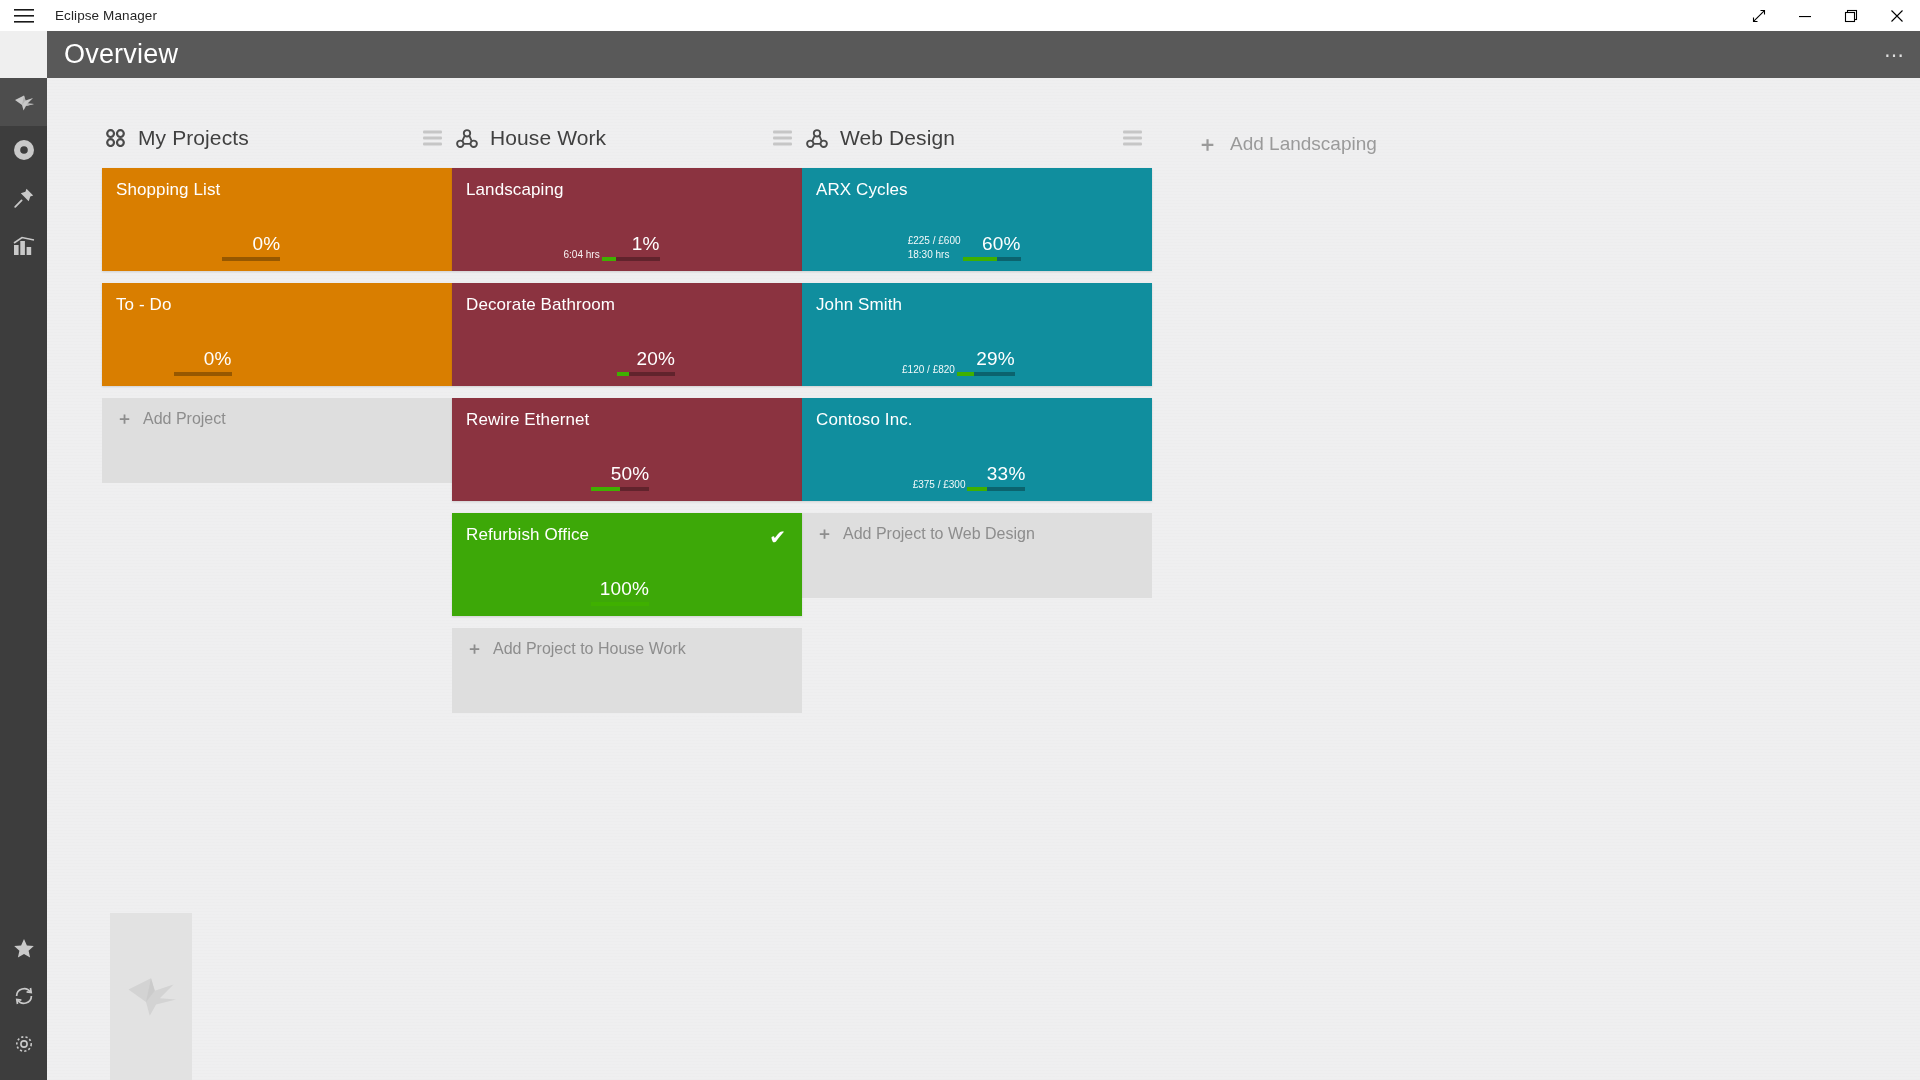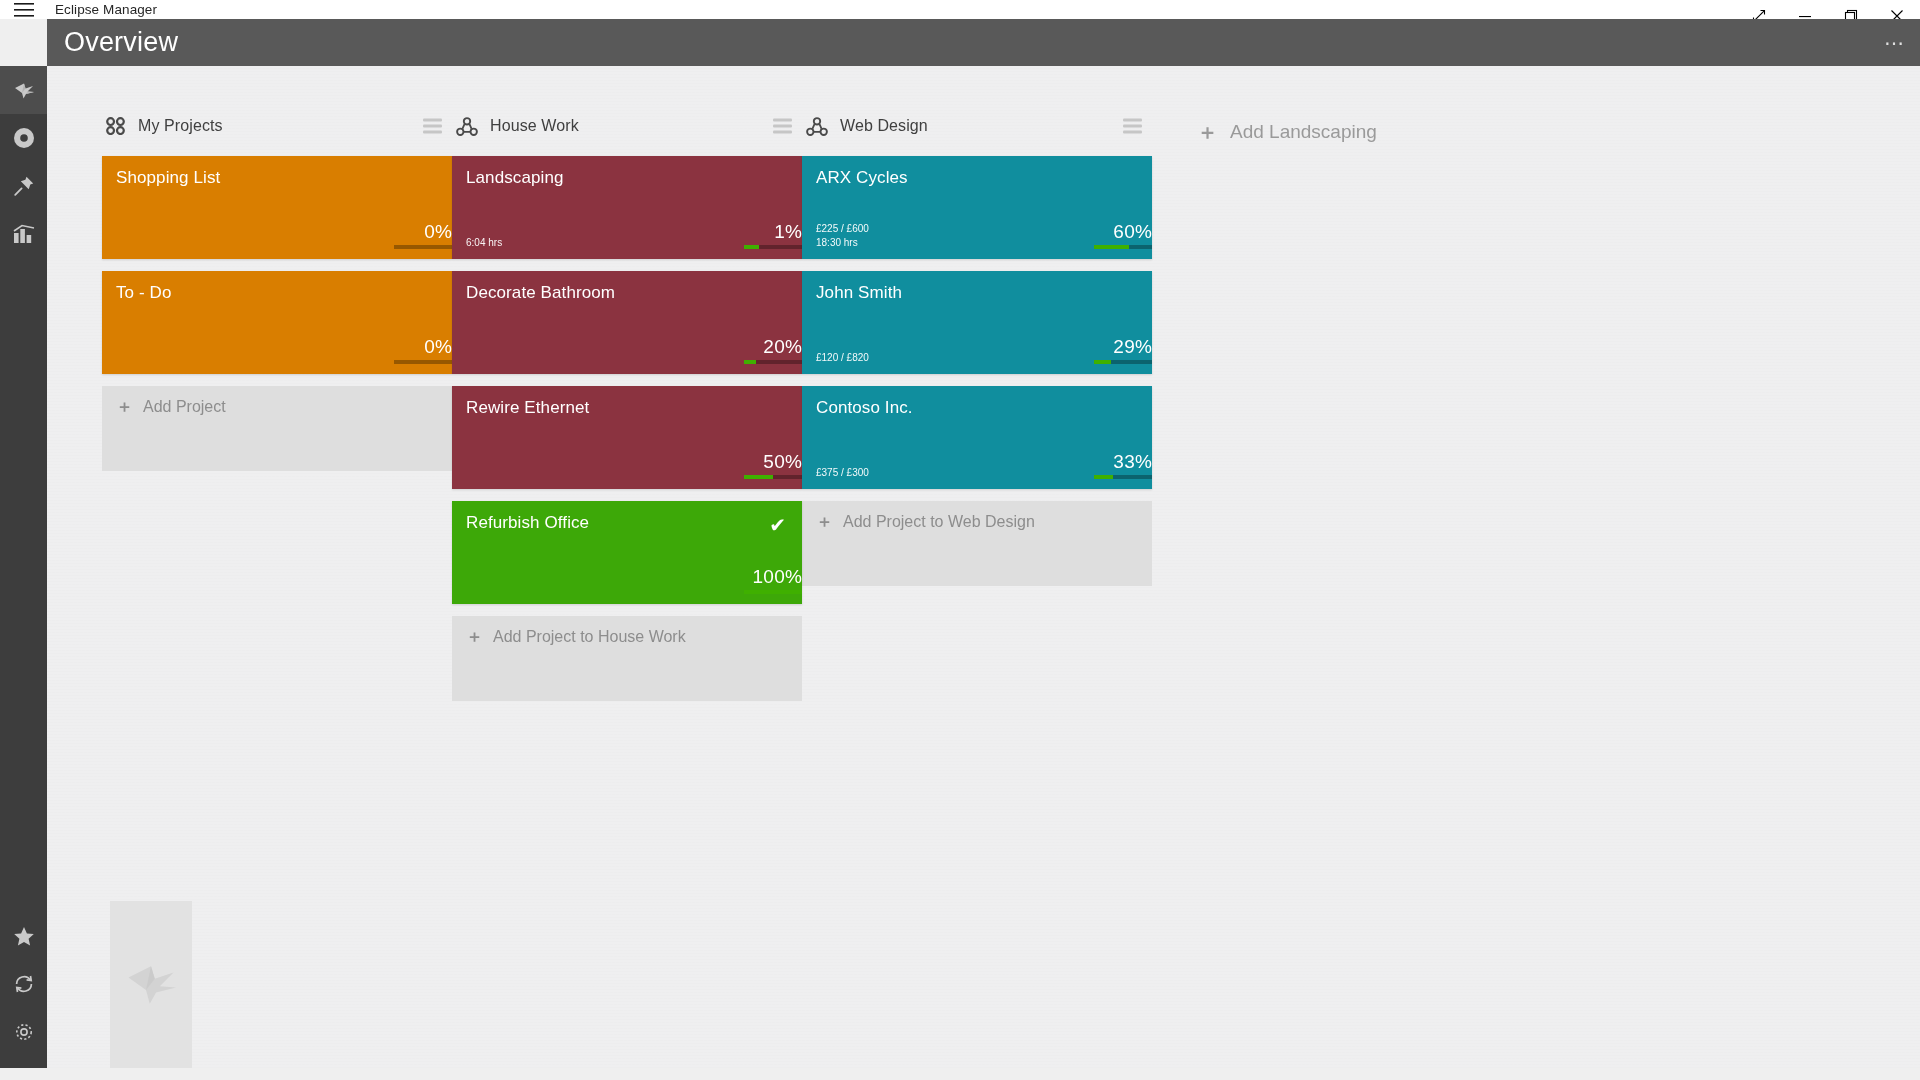--- a/index.html
+++ b/index.html
@@ -5,21 +5,21 @@
   * { box-sizing: border-box; margin: 0; padding: 0; }
   html, body {
     width: 1920px; height: 1080px;
     font-family: "Liberation Sans", sans-serif;
     background: #efefef;
     overflow: hidden;
   }
 
   
   .titlebar {
-    height: 19px; background: #ffffff;
+    height: 31px; background: #ffffff;
     display: flex; align-items: center;
     position: relative;
   }
   .hamburger-btn {
     width: 48px; height: 31px;
     display: flex; align-items: center; justify-content: center;
   }
   .hamburger-btn svg { display: block; }
   .app-title {
     font-size: 13.5px; color: #262626; margin-left: 7px;
@@ -75,36 +75,36 @@
   .columns { display: flex; padding: 42px 0 0 55px; align-items: flex-start; gap: 0; }
   .column { width: 350px; flex: 0 0 350px; margin-right: 0; }
 
   .col-header {
     display: flex; align-items: center; height: 36px;
     padding: 0 8px 0 4px; margin-bottom: 12px;
     position: relative;
   }
   .col-icon { margin-right: 12px; display: flex; align-items: center; }
   .col-name {
-    font-size: 16px; color: #404040; font-weight: 400; letter-spacing: .1px;
+    font-size: 21px; color: #404040; font-weight: 400; letter-spacing: .1px;
   }
   .col-menu {
     position: absolute; right: 10px; top: 50%; transform: translateY(-50%);
     display: flex; flex-direction: column; gap: 3px;
   }
   .col-menu span { display: block; width: 19px; height: 3px; background: #c6c6c6; border-radius: 1px; }
 
   
   .card {
     position: relative;
     height: 103px;
     margin-bottom: 12px;
-    padding: 12px 0 10px 14px;
+    padding: 12px 14px 10px 14px;
     color: #fff;
-    display: flex; flex-direction: column; justify-content: space-between;
+    display: flex; flex-direction: row; 
     box-shadow: 0 1px 2px rgba(0,0,0,0.13);
   }
   .card-title { font-size: 17px; font-weight: 400; line-height: 1.15; letter-spacing: .1px; }
   .card-check { position: absolute; right: 16px; top: 14px; font-size: 20px; line-height: 1; }
   .card-bottom { display: flex; align-items: flex-end; justify-content: space-between; }
   .card-meta { font-size: 10px; line-height: 1.35; opacity: .95; }
   .card-pct-wrap { display: flex; flex-direction: column; align-items: flex-end; min-width: 60px; }
   .card-pct { font-size: 19px; line-height: 1; margin-bottom: 4px; letter-spacing: .2px; }
   .pbar { width: 58px; height: 4px; position: relative; }
   .pbar-track { position: absolute; inset: 0; background: rgba(0,0,0,0.30); }

